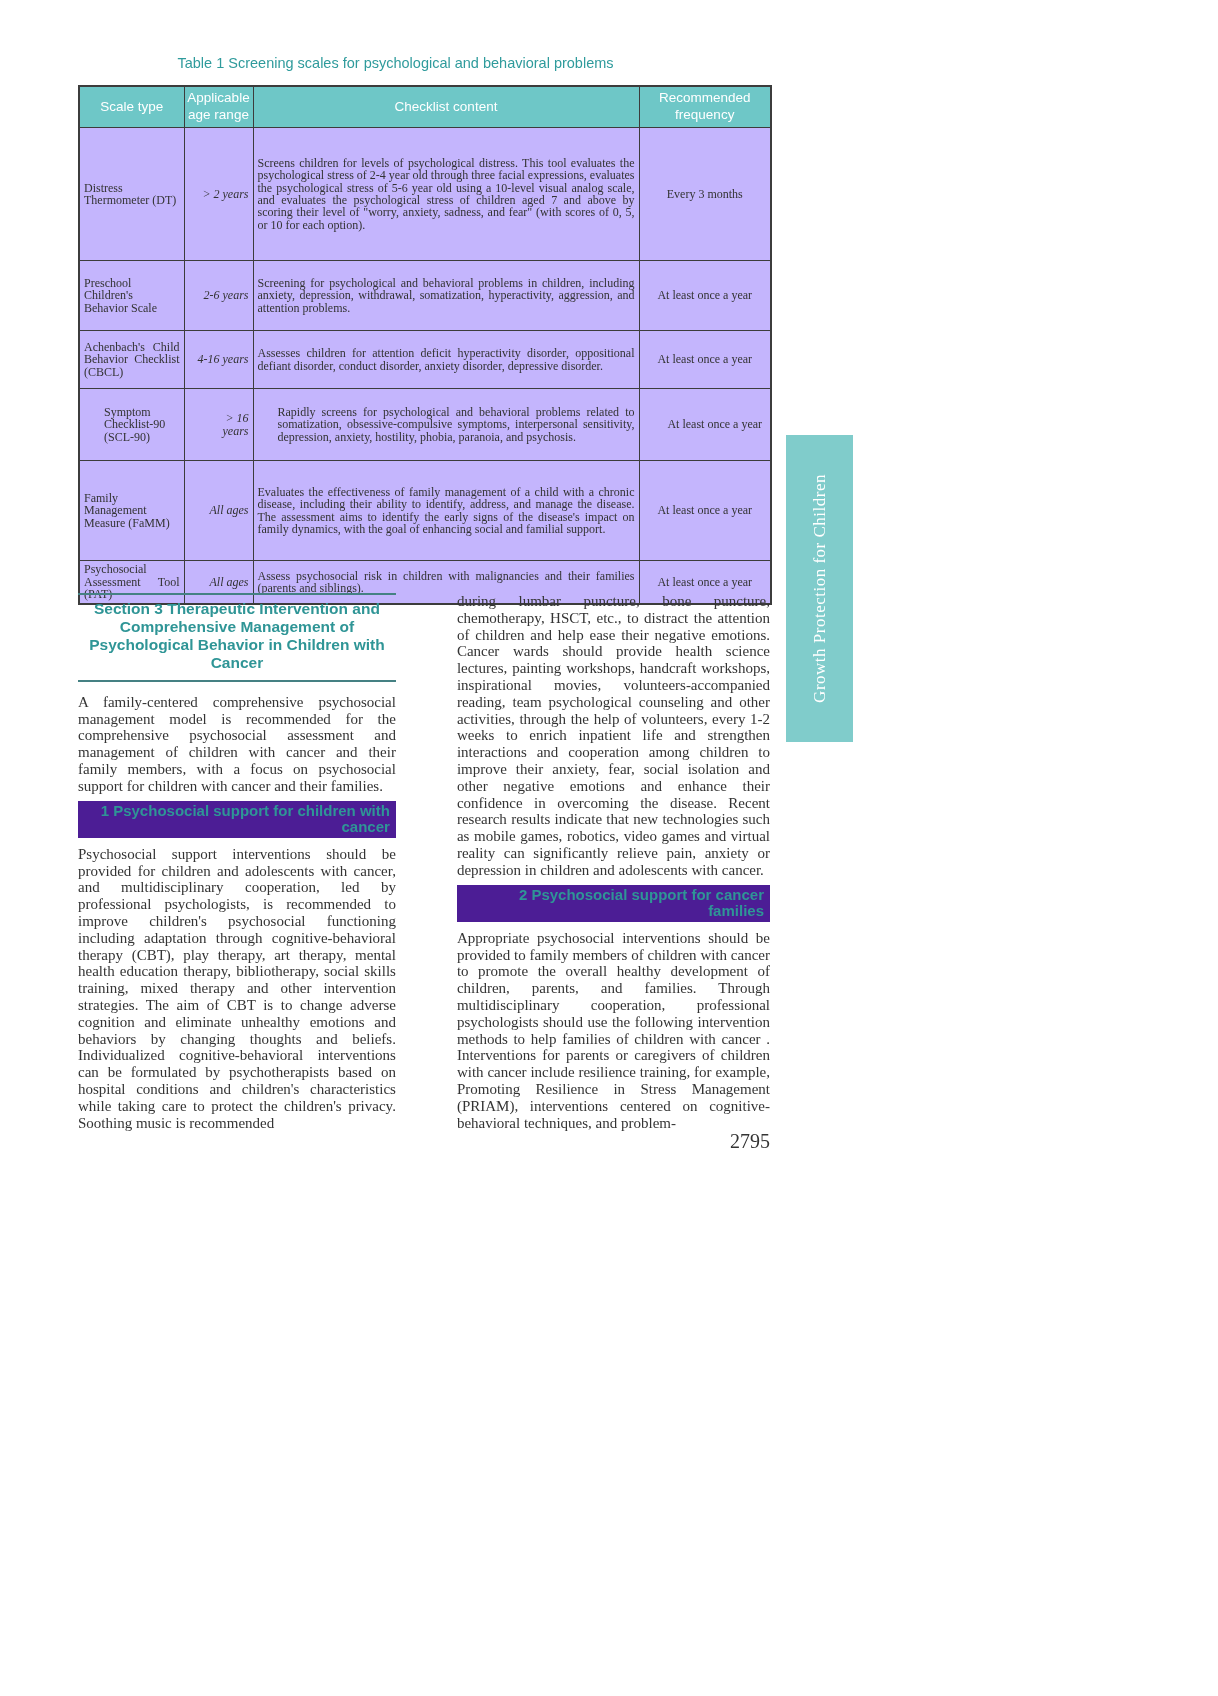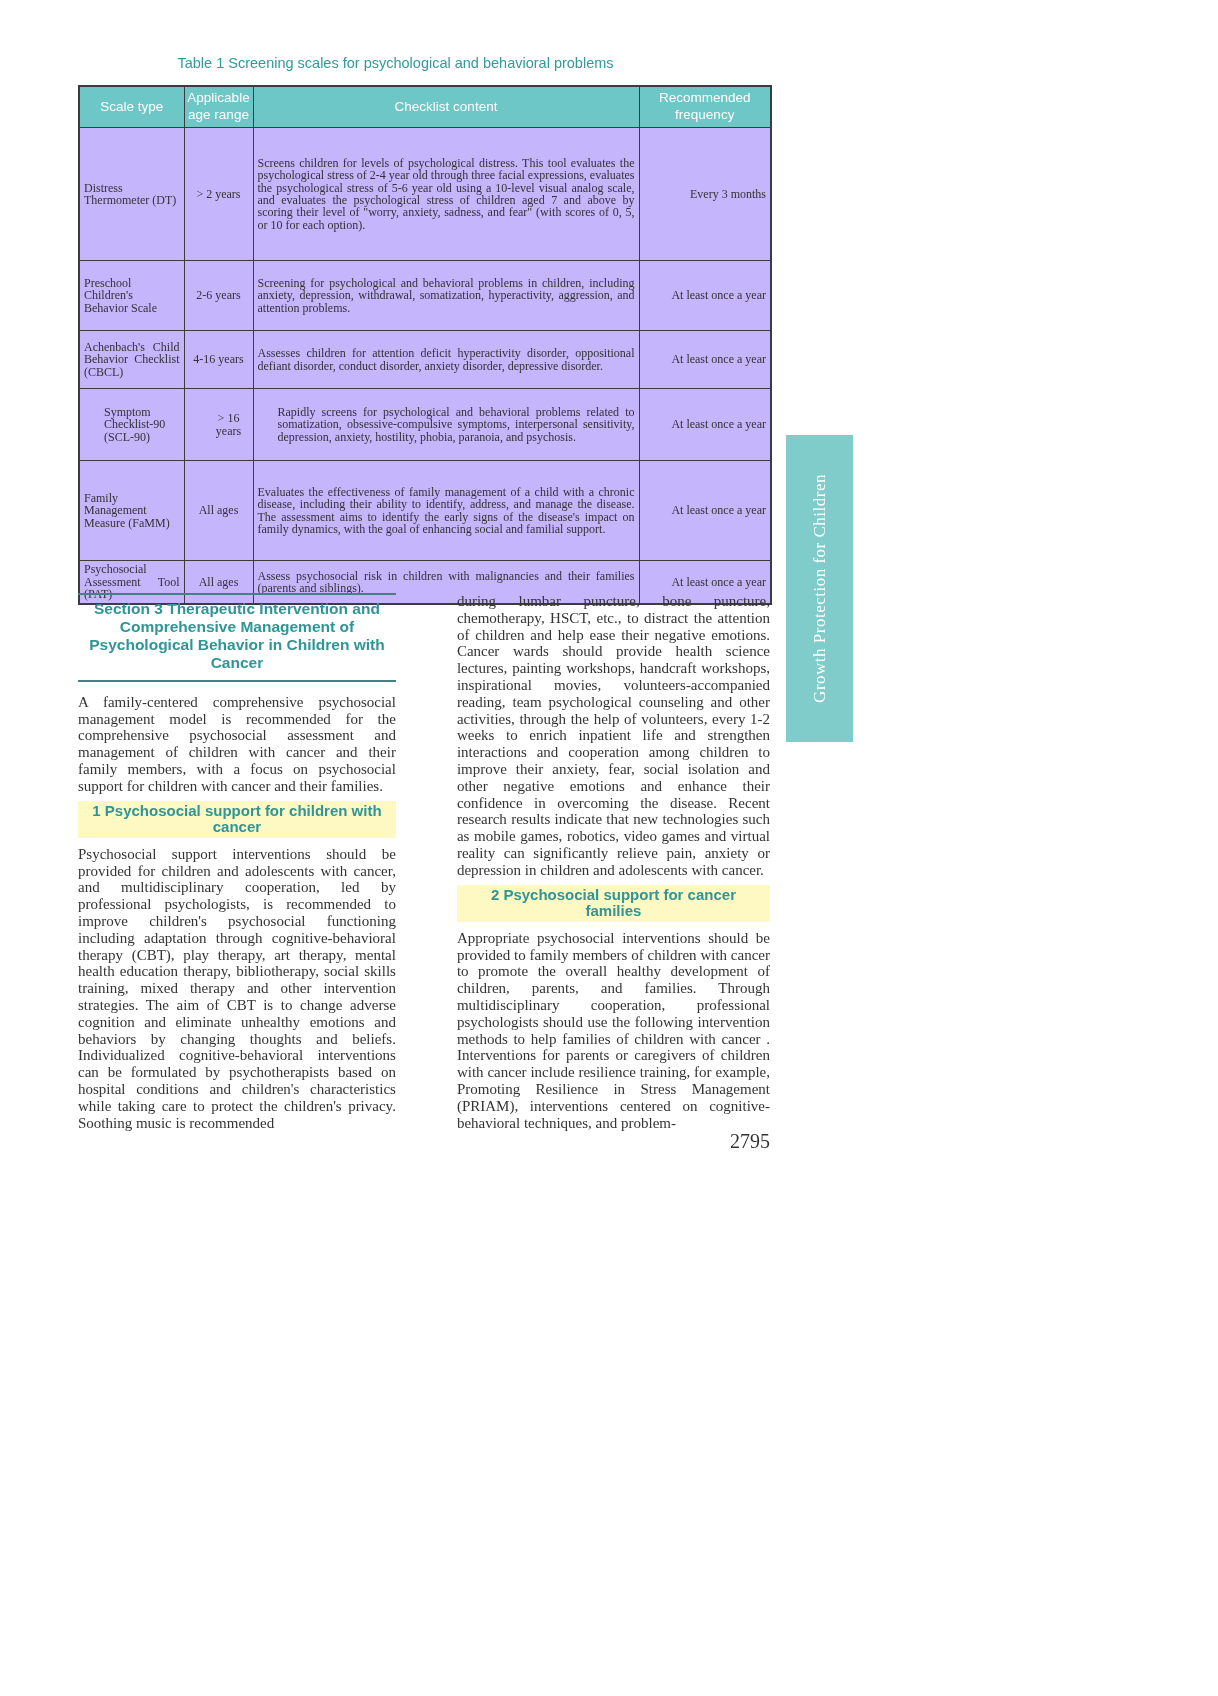--- a/index.html
+++ b/index.html
@@ -21,23 +21,23 @@
   table.screening th {
     background:#6ec7c7; color:#ffffff; font-family:"Liberation Sans", sans-serif;
     font-size:13.5px; font-weight:400; line-height:1.25; text-align:center;
     border:1px solid #3c3c3c; padding:3px 2px; height:34px;
   }
   table.screening td {
     border:1px solid #3c3c3c; font-size:12px; line-height:1.03;
     padding:2px 4px; vertical-align:middle; color:#333333;
   }
   td.c-scale   { text-align:justify; }
-  td.c-age     { text-align:center; }
+  td.c-age     { text-align:right;font-style:italic; }
   td.c-content { text-align:justify; }
-  td.c-freq    { text-align:right; padding-left:6px; }
+  td.c-freq    { text-align:center; padding-left:6px; }
   tr.h1 td { height:128px; } tr.h2 td { height:65px; } tr.h3 td { height:53px; }
   tr.h4 td { height:67px;padding-left:24px; }  tr.h5 td { height:95px; } tr.h6 td { height:38px; }
 
   
   .columns {
     position:absolute; left:78px; top:593px; width:692px;
     display:flex; gap:33px;
   }
   .col-left  { width:332px; }
   .col-right { width:327px;margin-left:28px; }
@@ -46,22 +46,22 @@
     border-top:2px solid #458183; border-bottom:2px solid #458183;
     padding:5px 2px 8px; margin:0 0 12px 0; text-align:center;
     font-family:"Liberation Sans", sans-serif; font-weight:bold;
     font-size:15.5px; line-height:1.16; color:#2f9596;
   }
   .para {
     margin:0; font-size:15px; line-height:16.8px; text-align:justify;
     color:#343434;
   }
   .band {
-    background:#fef9c3; color:#2f9596; font-family:"Liberation Sans", sans-serif;
-    font-weight:bold; font-size:15px; line-height:16.6px; text-align:center;
+    background:#4c1d95; color:#2f9596; font-family:"Liberation Sans", sans-serif;
+    font-weight:bold; font-size:15px; line-height:16.6px; text-align:right;
     padding:2px 6px; margin:6px 0 8px 0;
   }
 
   .page-number {
     position:absolute; left:443px; top:1130px; width:327px;
     text-align:right; font-size:20px; color:#343434;
   }
 
   
   .side-tab {

